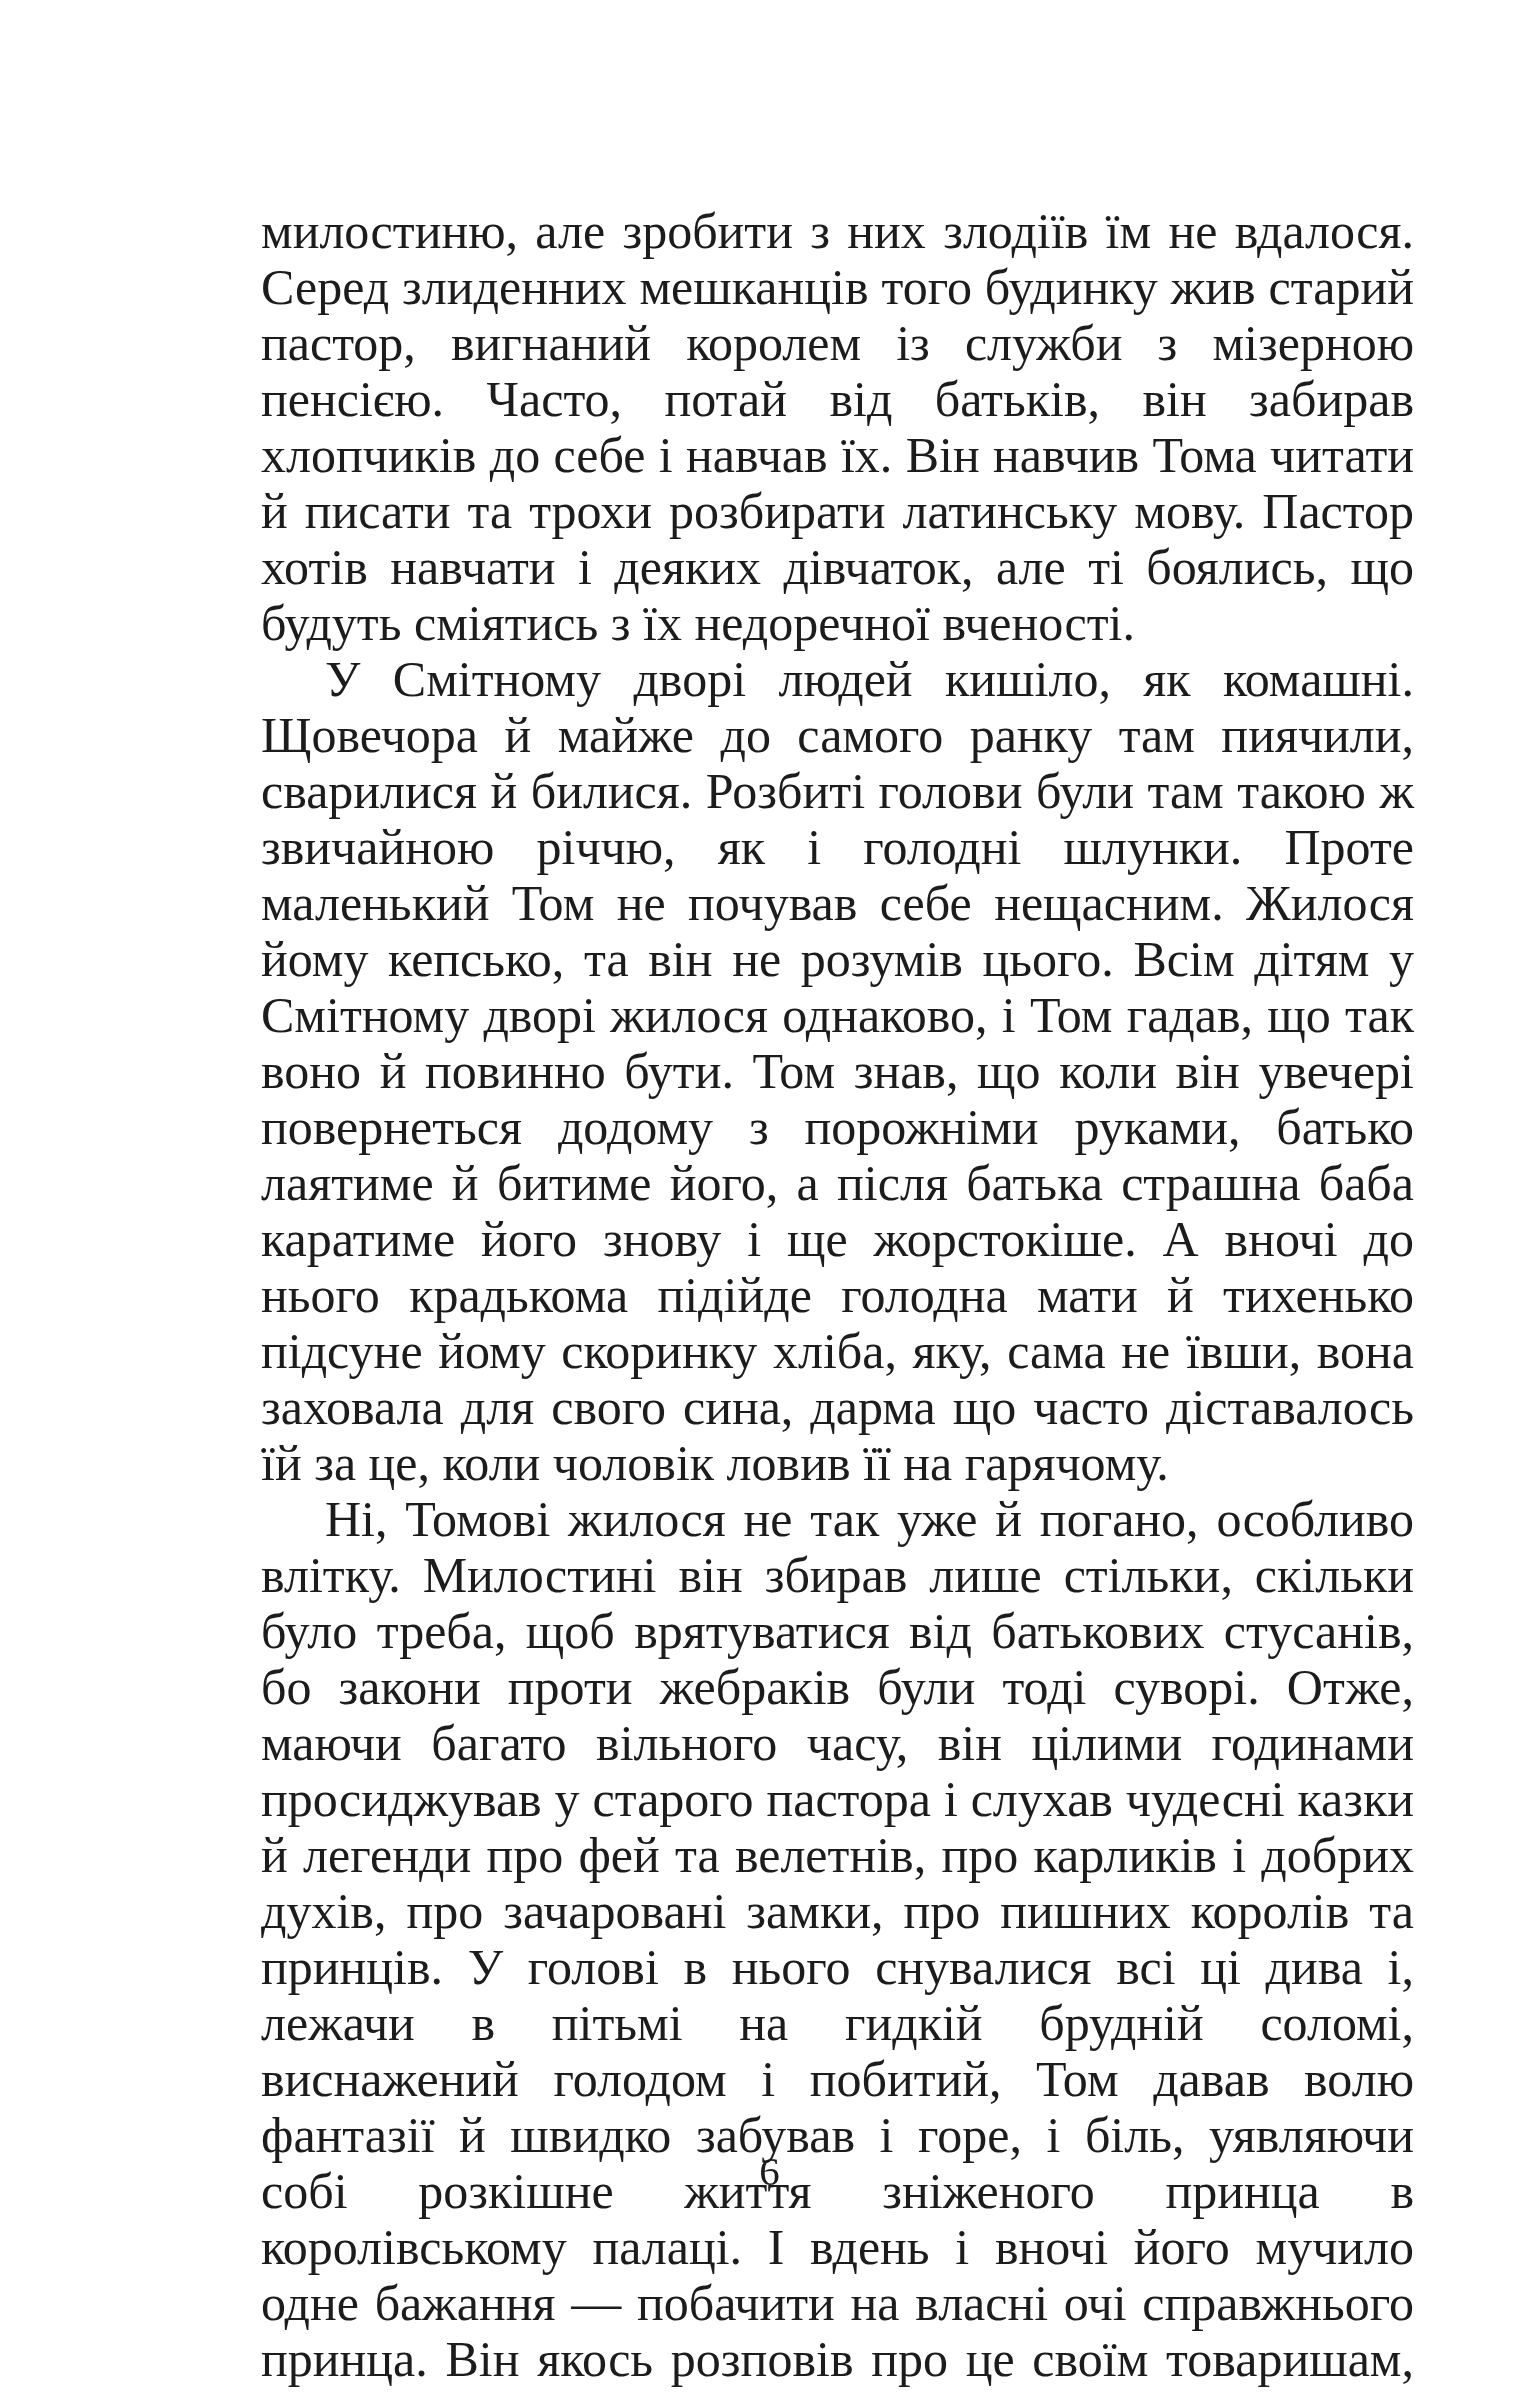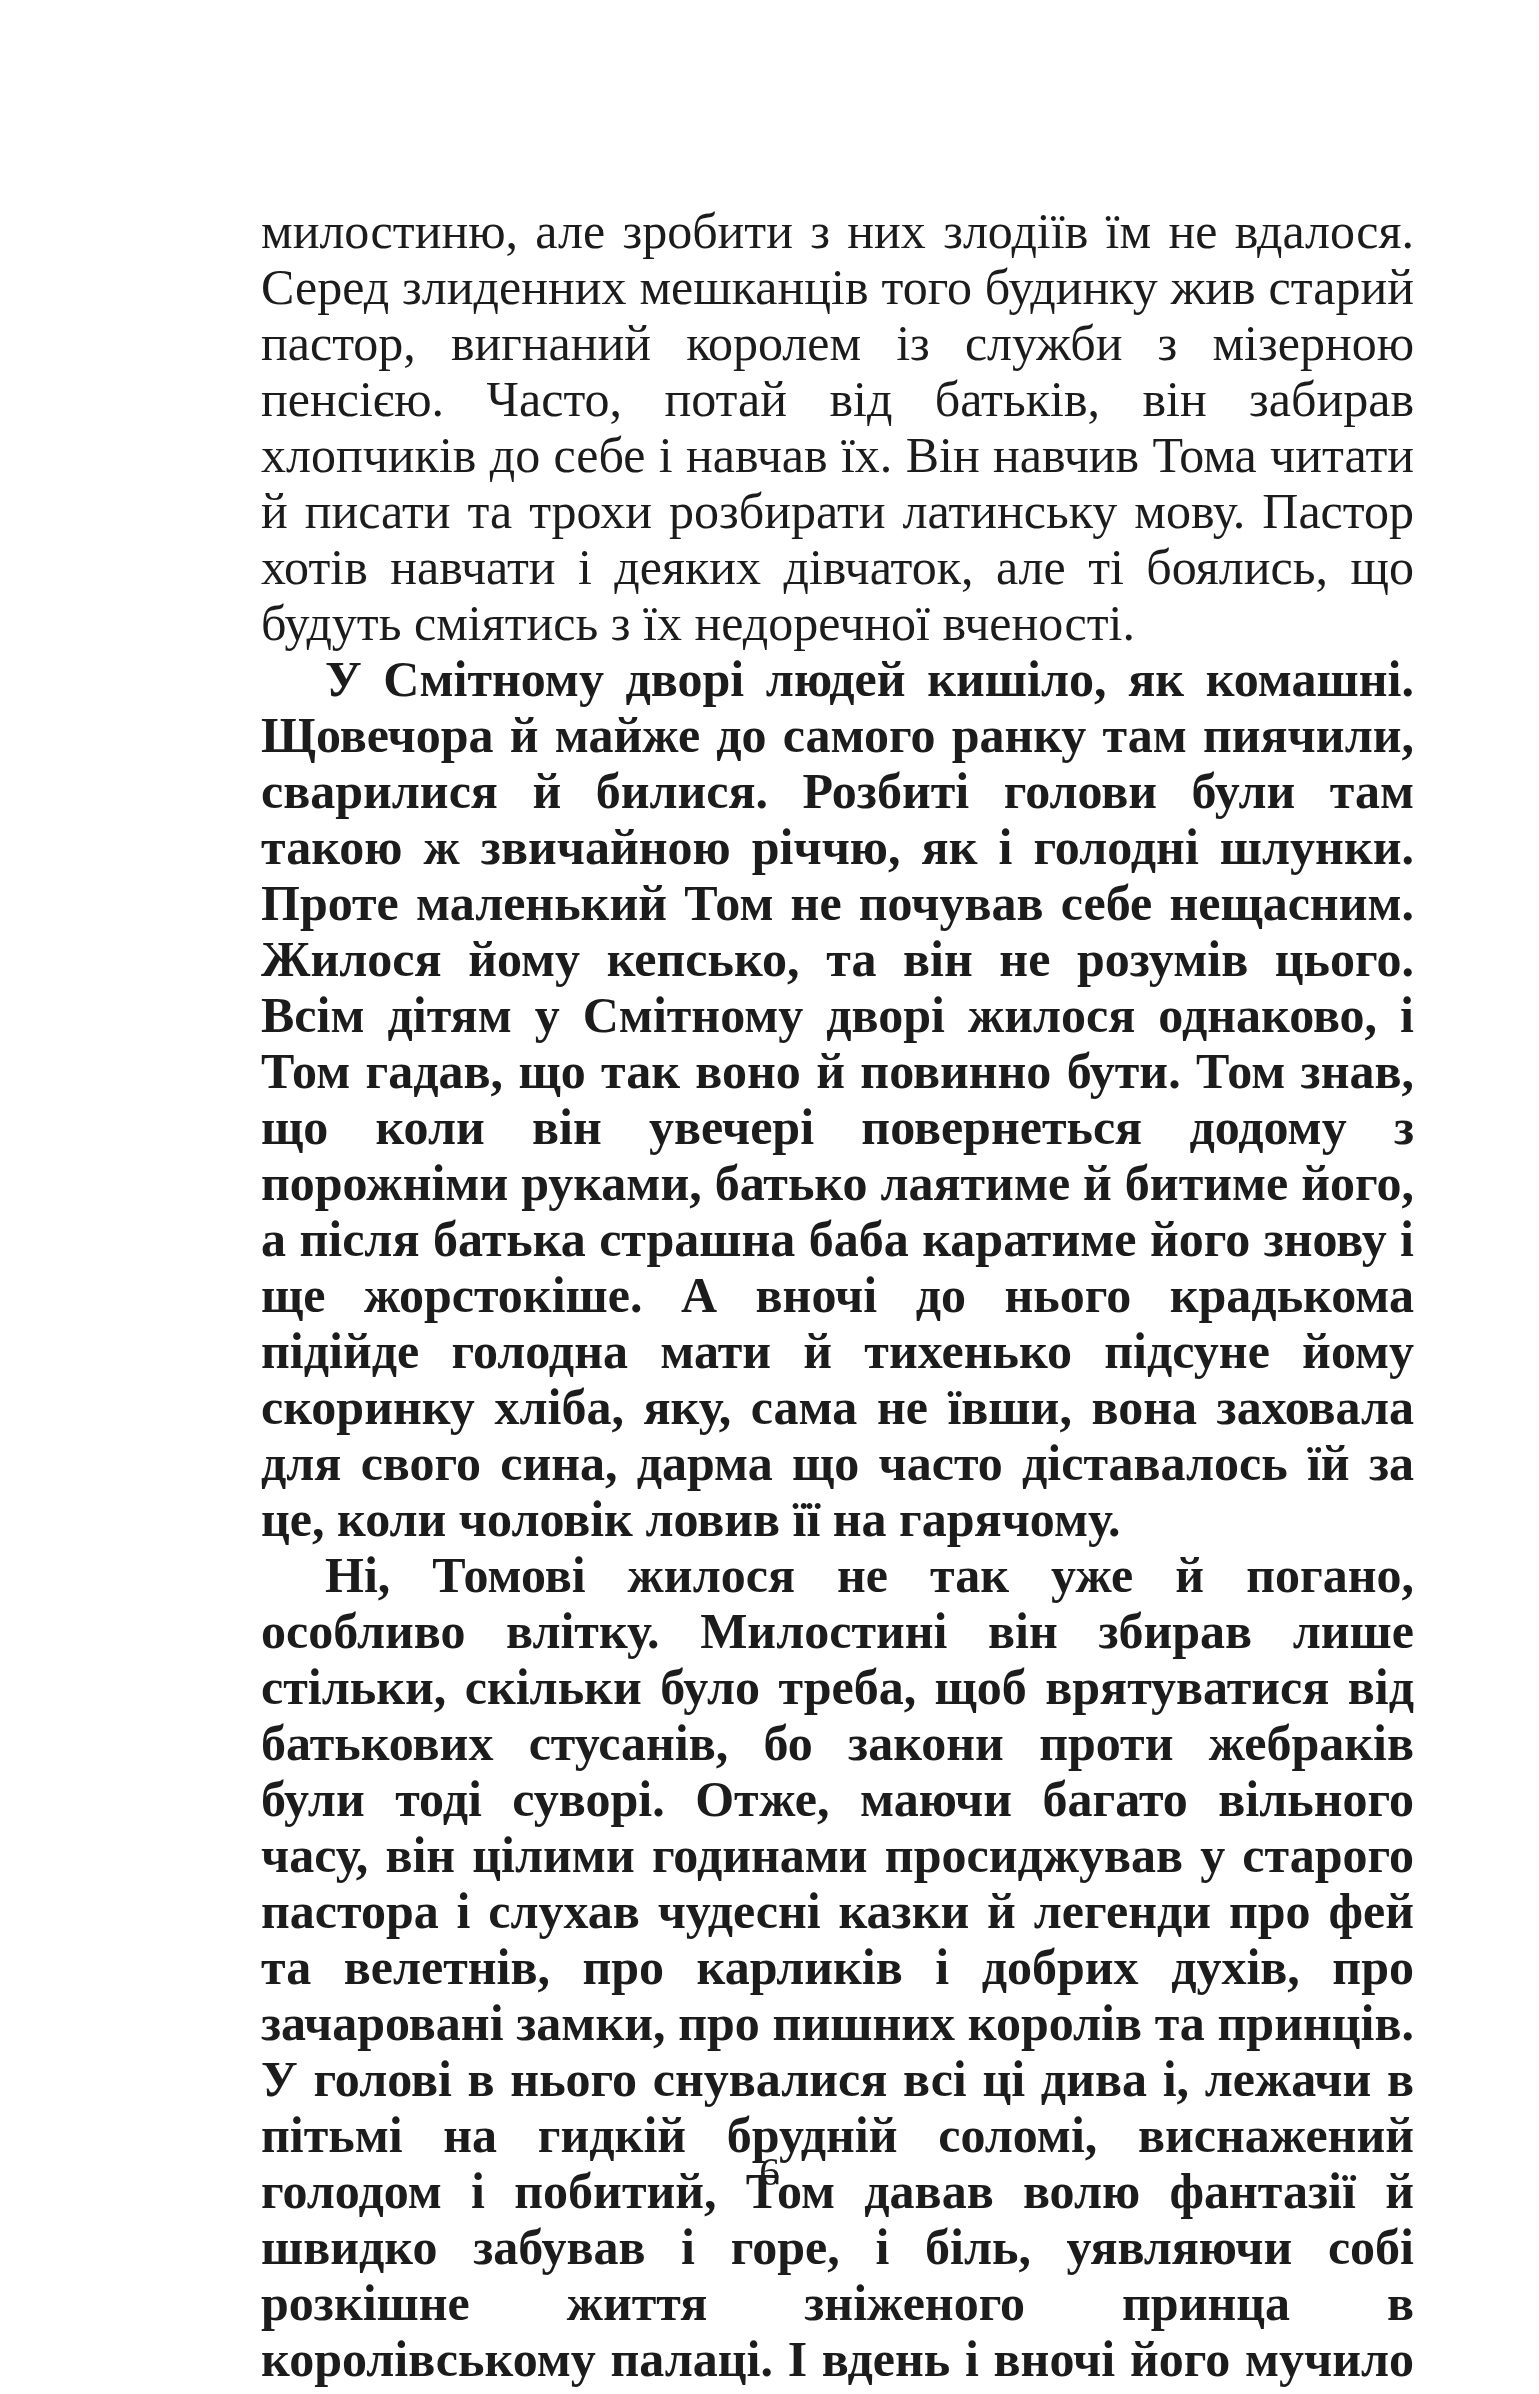--- a/index.html
+++ b/index.html
@@ -30,21 +30,20 @@
     text-align: justify;
     text-justify: inter-word;
   }
   .text-block p {
     margin: 0;
     padding: 0;
     text-indent: 0;
   }
   .text-block p.indent {
     text-indent: 64px;
-    font-weight: bold;
   }
   .page-number {
     position: absolute;
     top: 2151px;
     left: 0;
     width: 100%;
     text-align: center;
     font-size: 41px;
     line-height: 1;
     color: #1c1c1c;

